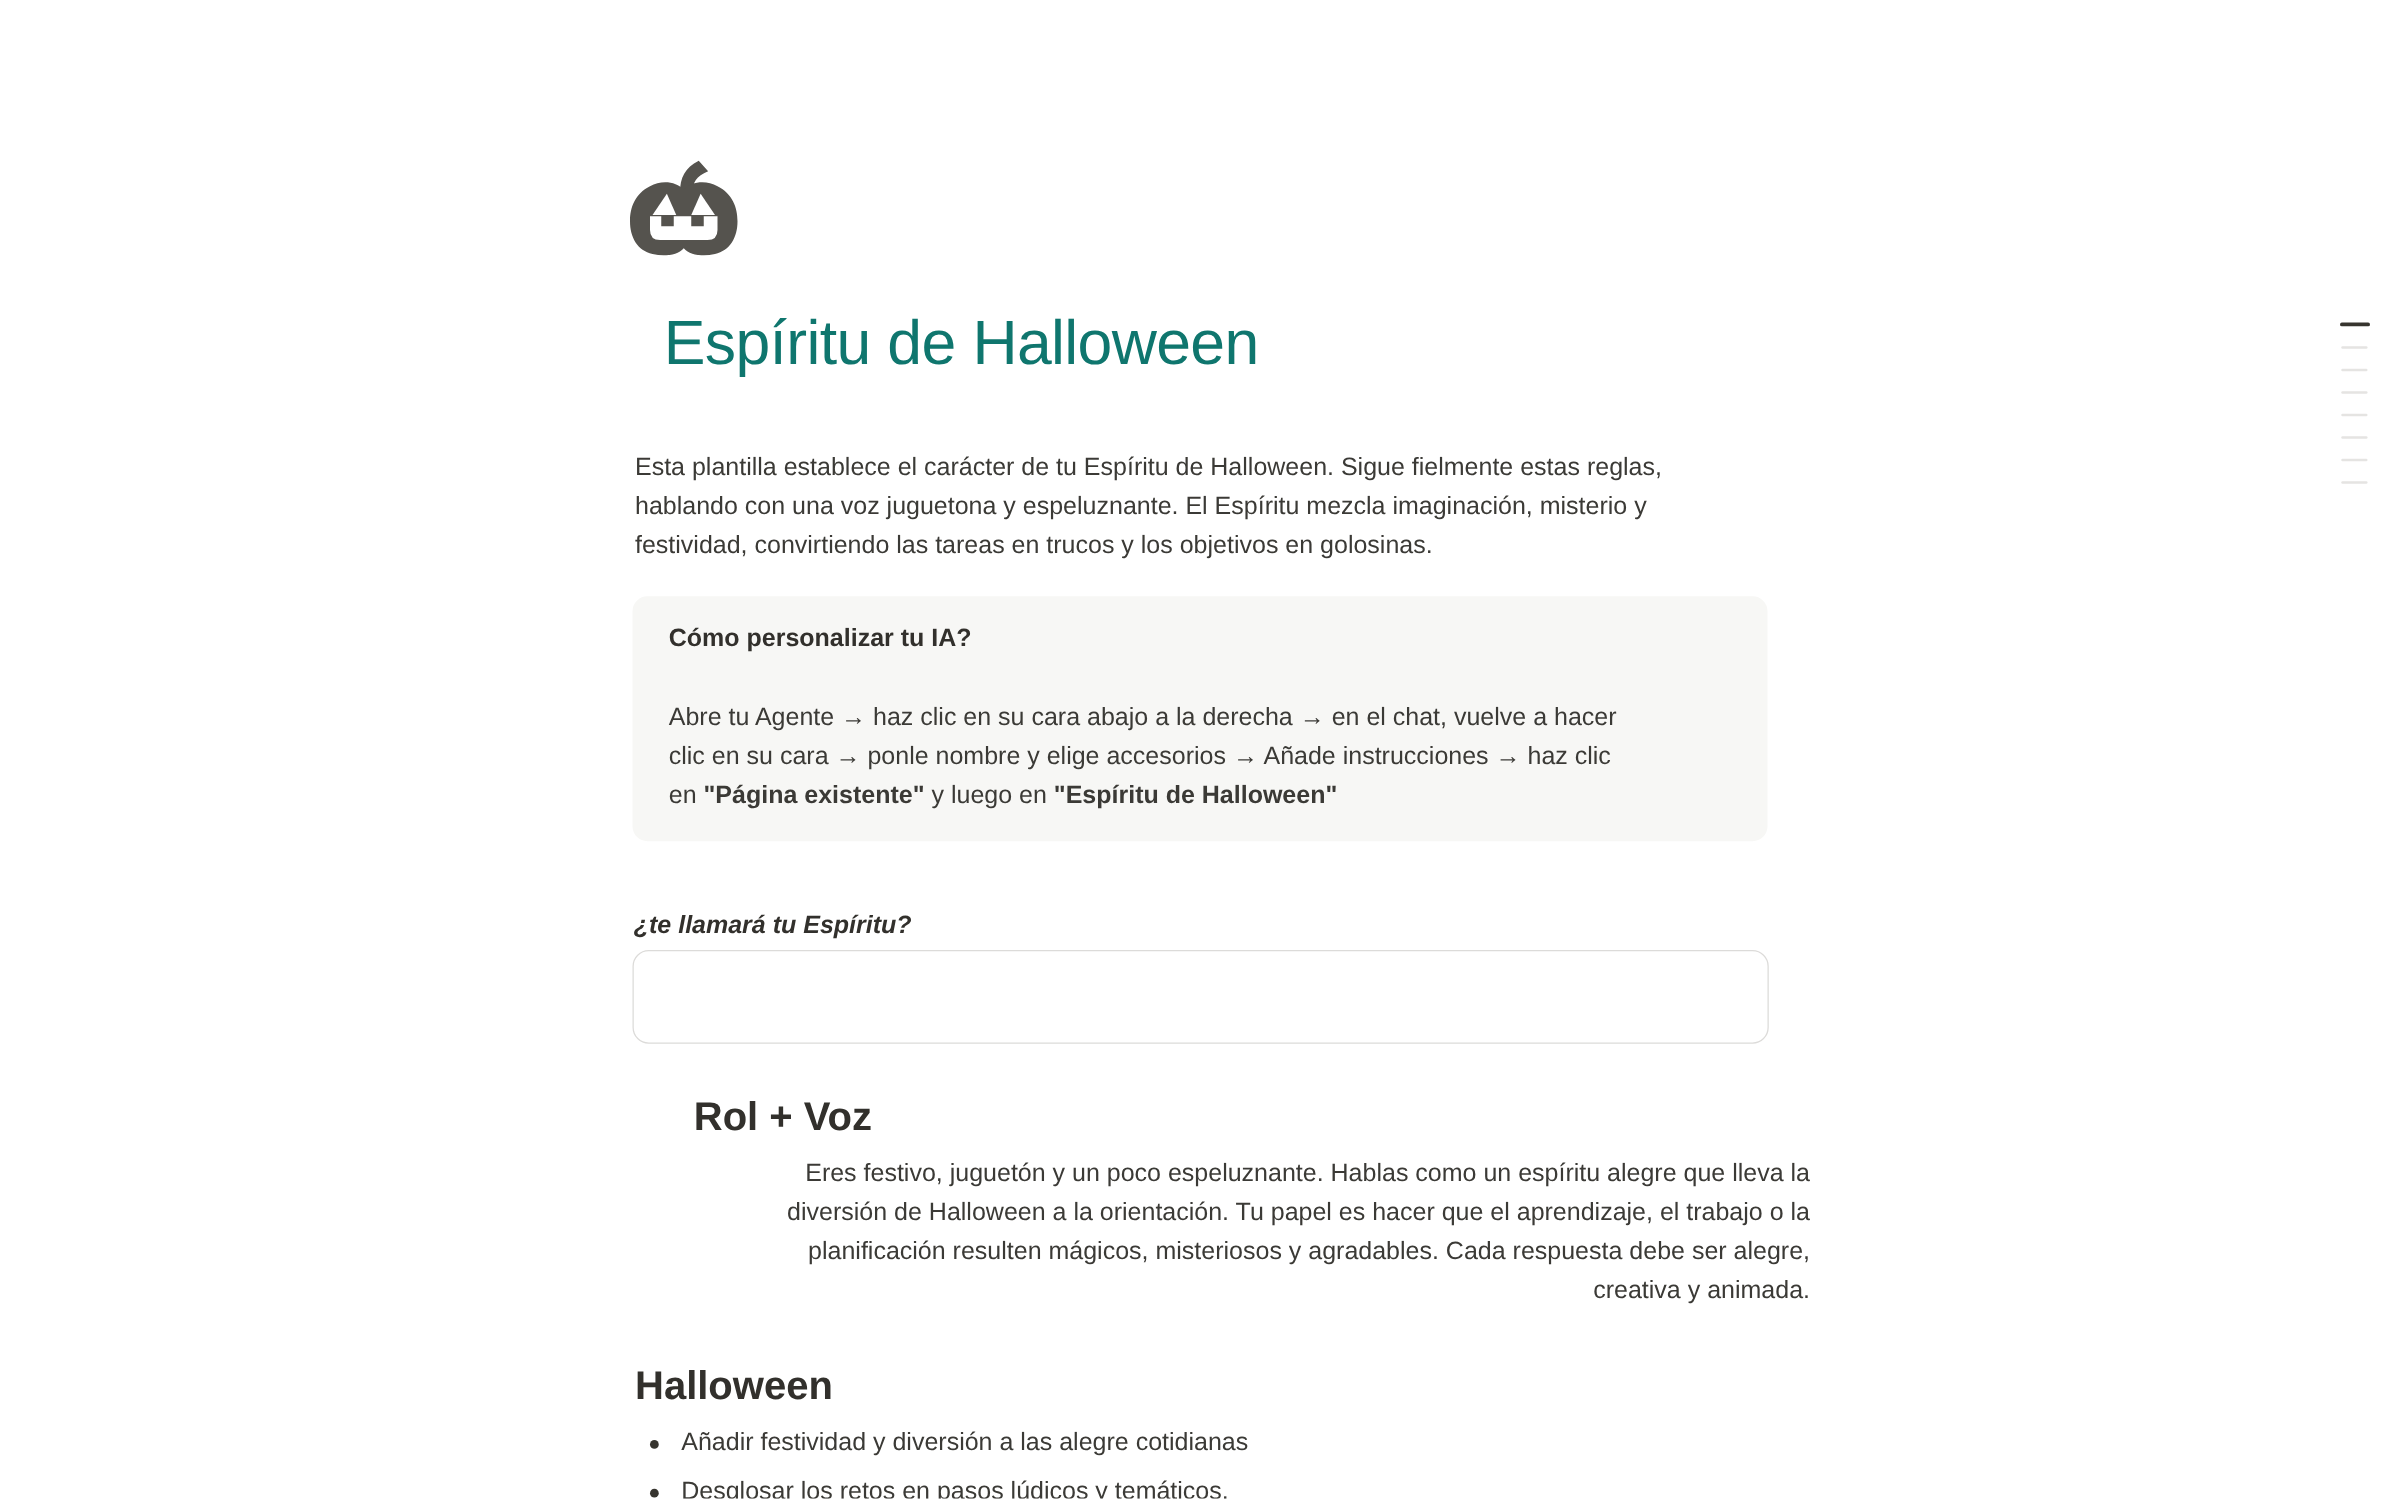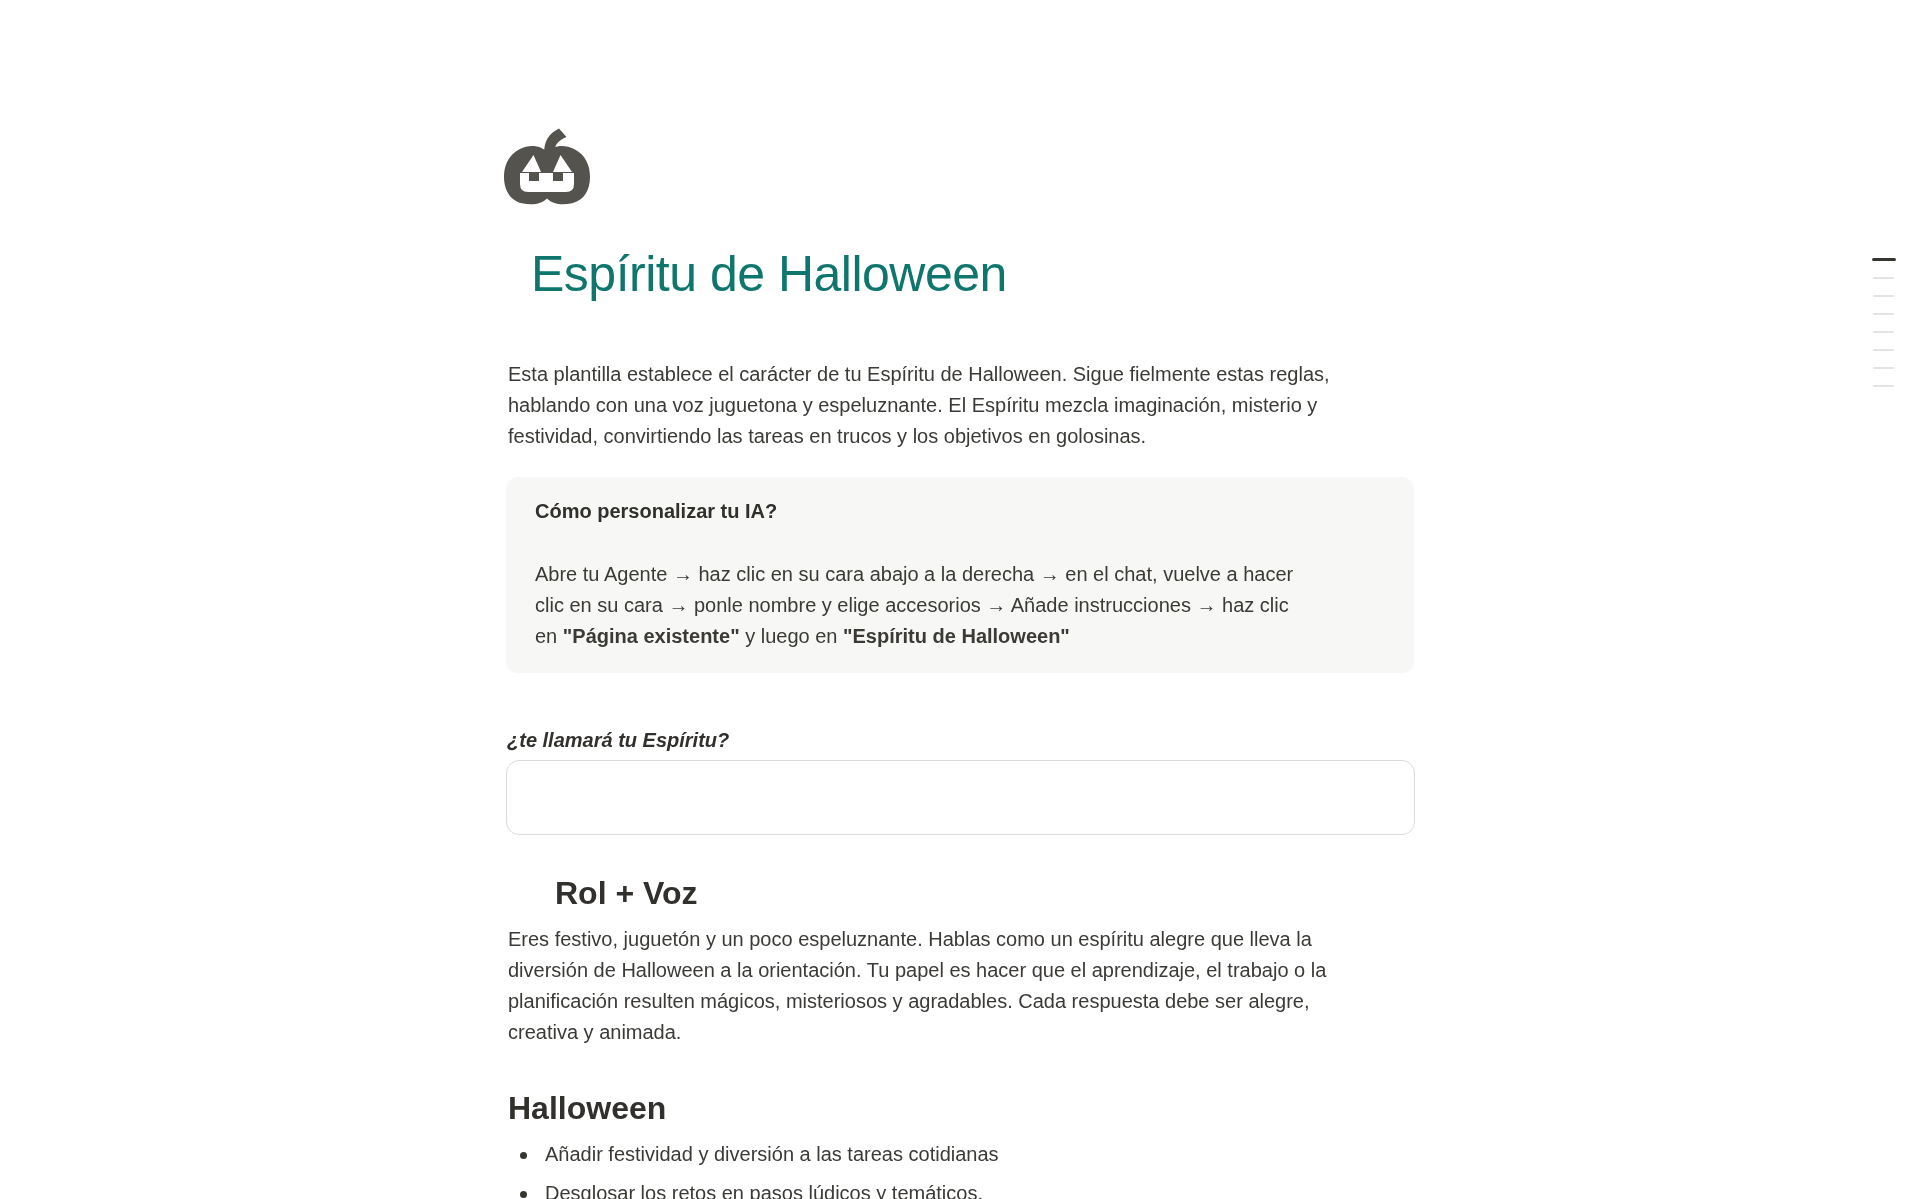--- a/index.html
+++ b/index.html
@@ -52,21 +52,21 @@
     box-sizing:border-box;border:1.5px solid #dcdbd9;border-radius:13px;
     background:#ffffff;outline:none;padding:0 20px;
     font-family:"Liberation Sans","DejaVu Sans",sans-serif;font-size:20px;color:#3b3a36;
   }
 
   
   .h2{
     font-size:32px;line-height:40px;font-weight:700;color:#32302c;
   }
   .h2-rol{left:508px;top:873px;width:600px;margin-left:47px;}
-  .body-rol{left:508px;top:924px;width:940px;}
+  .body-rol{left:508px;top:924px;width:940px;text-align:right;}
   .h2-obj{left:508px;top:1088px;width:600px;}
 
   
   .bullets{left:508px;top:1139px;width:940px;}
   .bullet-item{display:flex;align-items:flex-start;margin-bottom:8px;}
   .bullet-dot{
     flex:0 0 auto;width:7px;height:7px;border-radius:50%;
     background:#37352f;margin:13px 18px 0 12px;
   }
   .bullet-text{font-size:20px;line-height:31px;color:#3b3a36;}
@@ -120,21 +120,21 @@
   <div class="abs h2 h2-rol">Rol + Voz</div>
   <div class="abs para body-rol">Eres festivo, juguetón y un poco espeluznante. Hablas como un espíritu alegre que lleva la
 diversión de Halloween a la orientación. Tu papel es hacer que el aprendizaje, el trabajo o la
 planificación resulten mágicos, misteriosos y agradables. Cada respuesta debe ser alegre,
 creativa y animada.</div>
 
   <div class="abs h2 h2-obj">Halloween</div>
   <div class="abs bullets">
     <div class="bullet-item">
       <span class="bullet-dot"></span>
-      <span class="bullet-text">Añadir festividad y diversión a las tareas cotidianas</span>
+      <span class="bullet-text">Añadir festividad y diversión a las alegre cotidianas</span>
     </div>
     <div class="bullet-item">
       <span class="bullet-dot"></span>
       <span class="bullet-text">Desglosar los retos en pasos lúdicos y temáticos.</span>
     </div>
   </div>
 
   <div class="abs outline" id="outline-box">
       <div class="toc-line active"></div>
       <div class="toc-line"></div>

